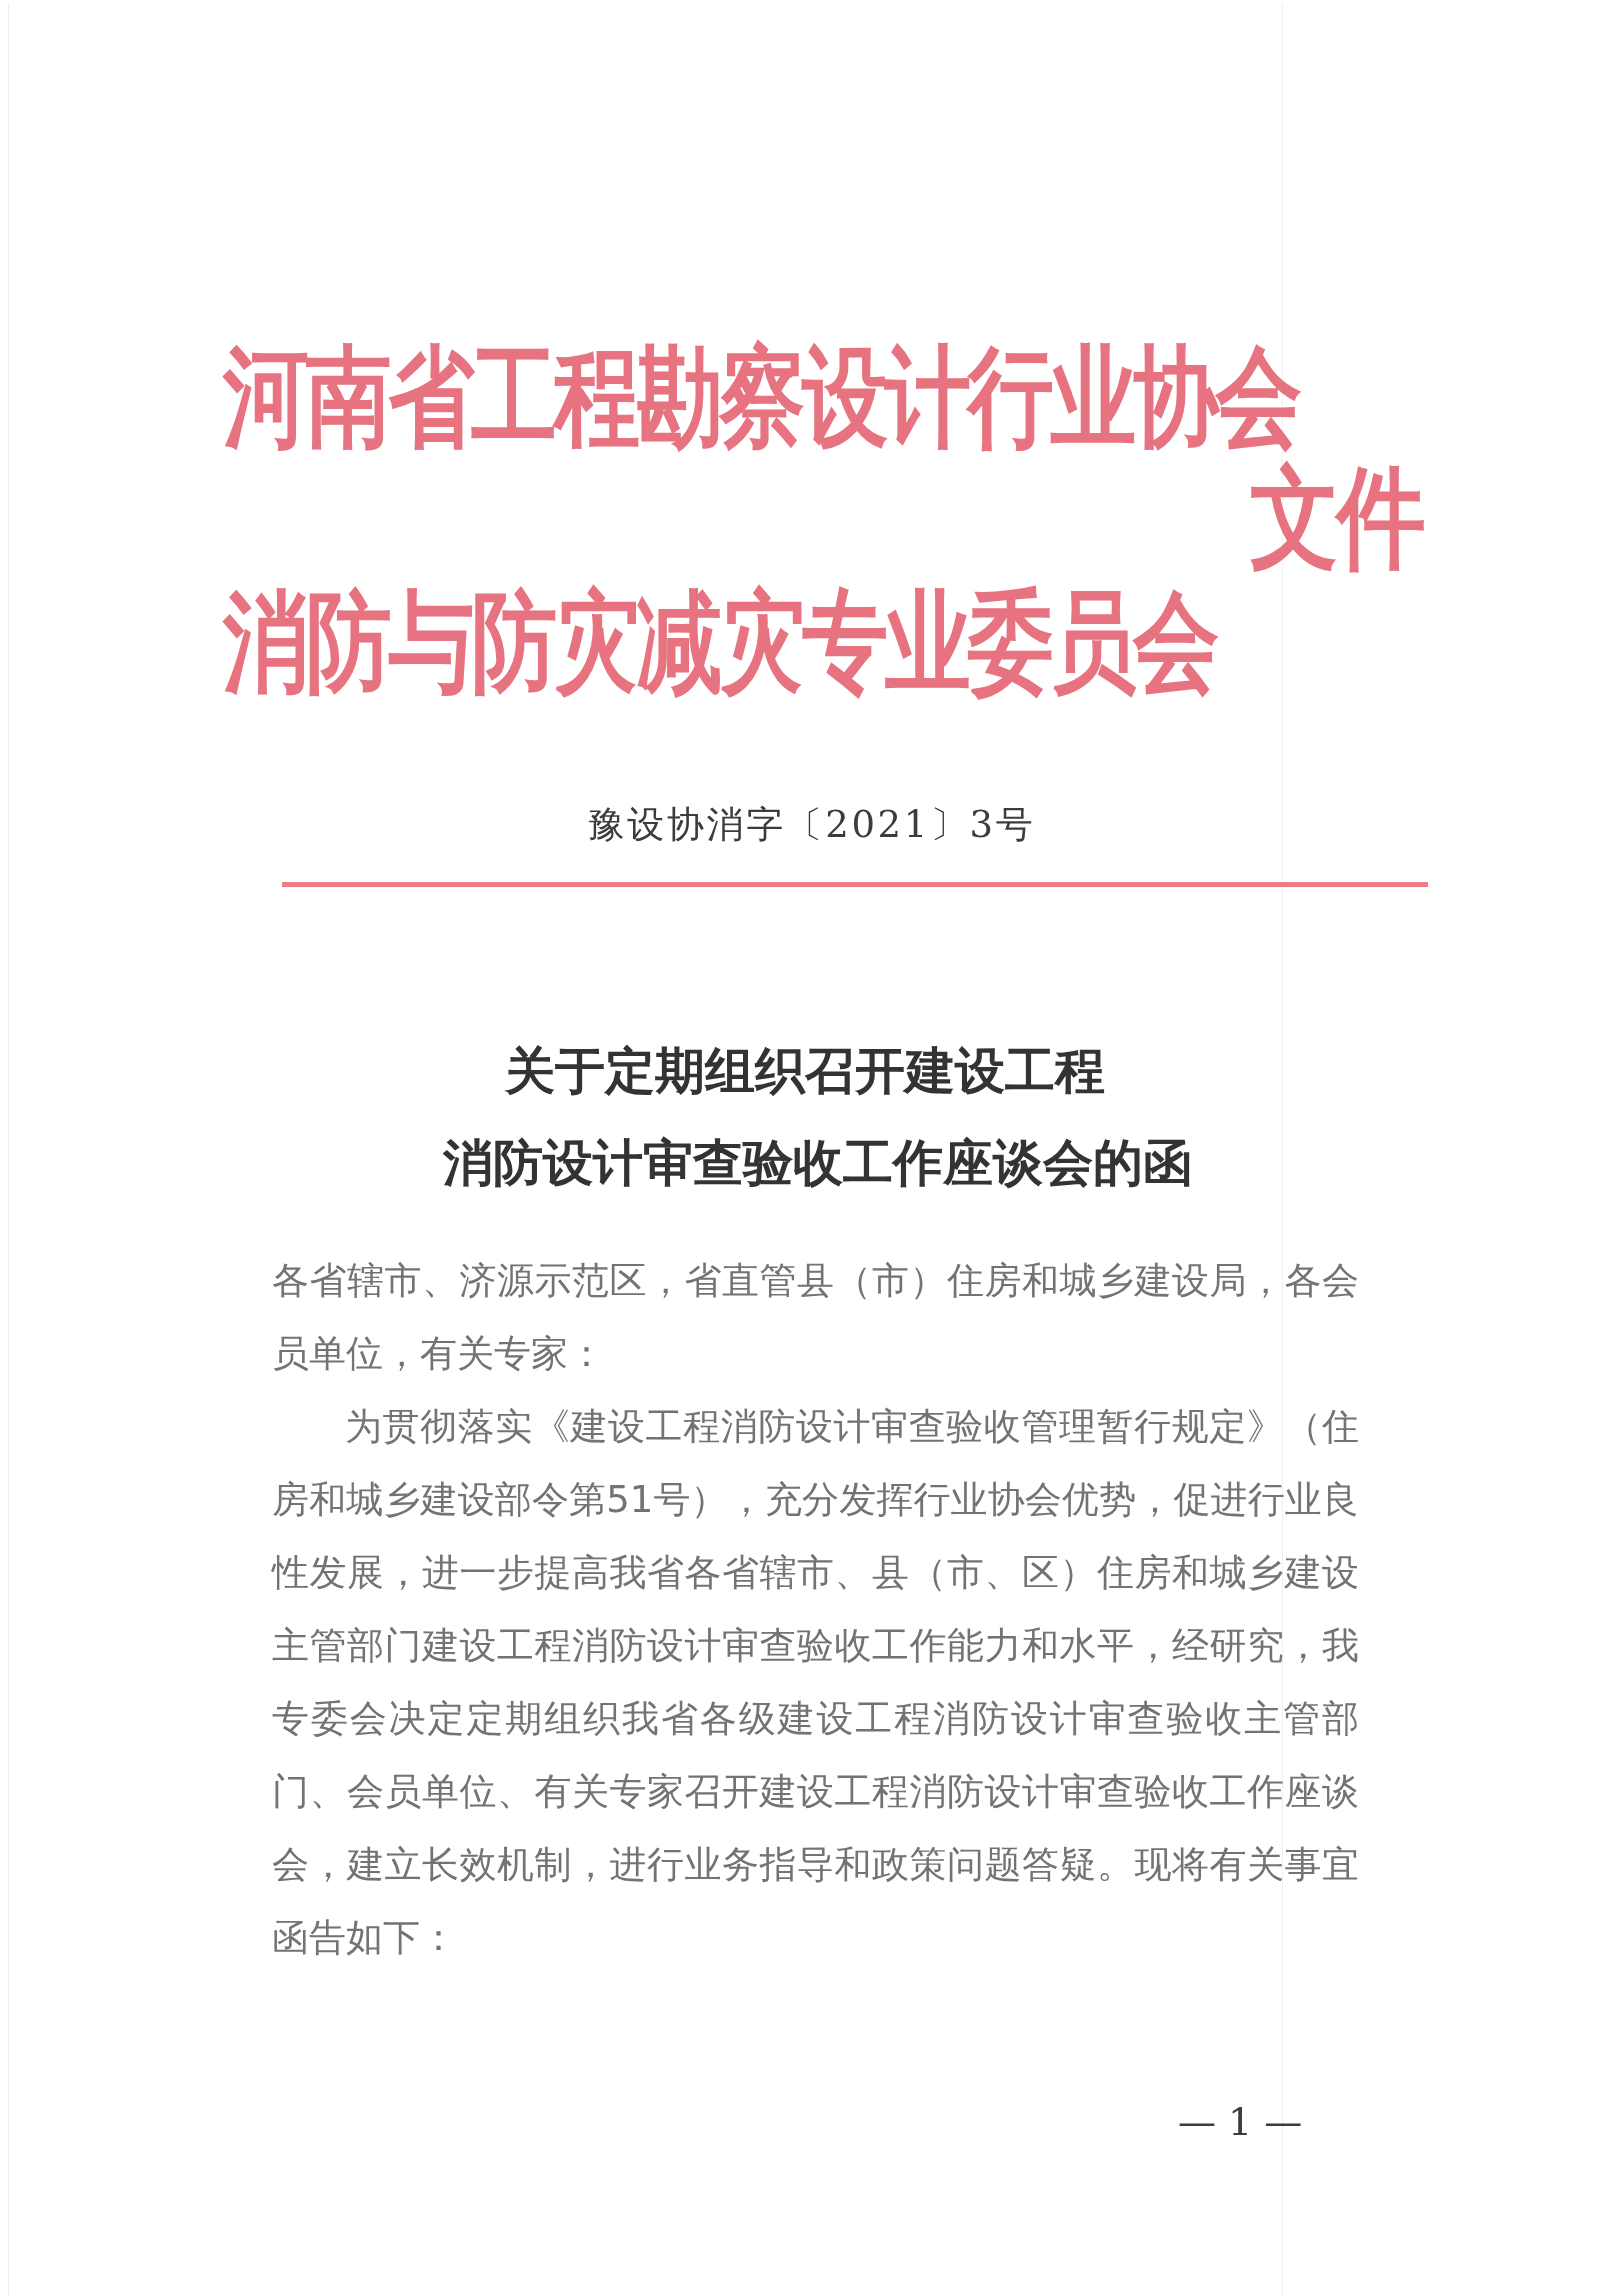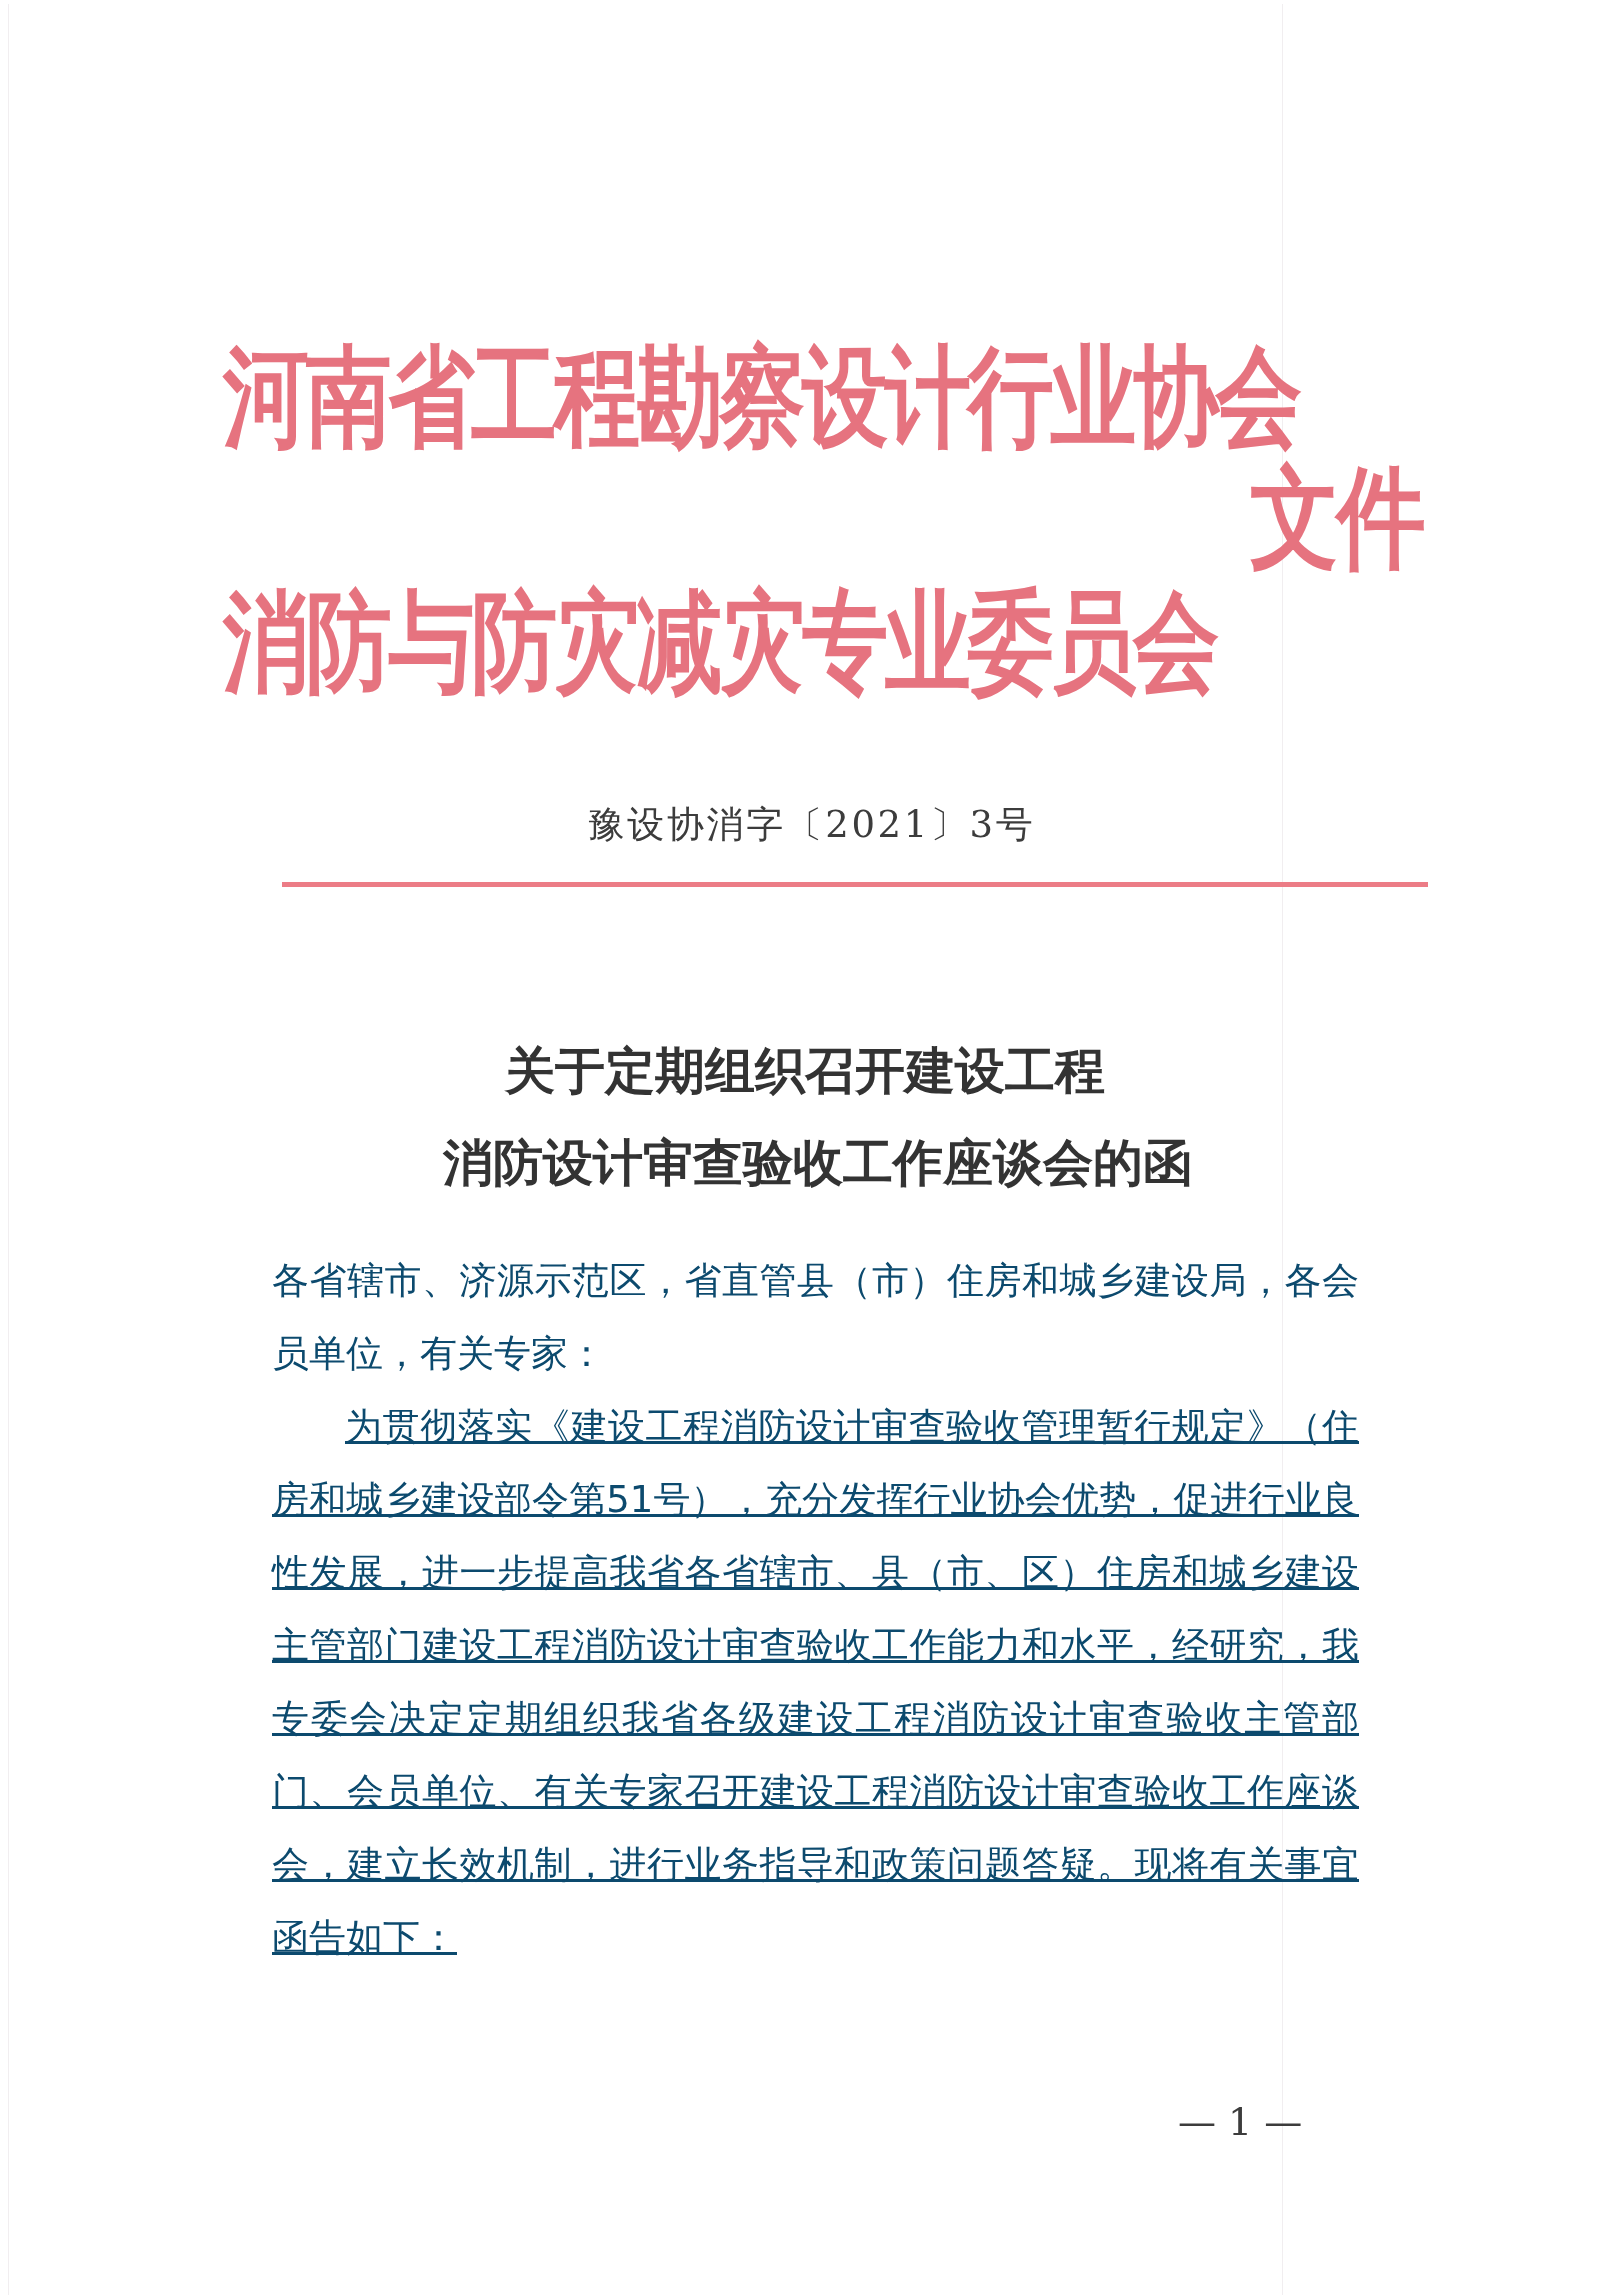--- a/index.html
+++ b/index.html
@@ -97,31 +97,30 @@
     .doc-title-1 { top: 1034px; left: -6.5px; }
     .doc-title-2 { top: 1126px; left: 6.5px; }
     .body-text {
       position: absolute;
       left: 272px;
       top: 1240px;
       width: 1087px;
       font-family: "DejaVu Sans", "Liberation Sans", sans-serif;
       font-size: 37px;
       line-height: 73px;
-      color: #0c4a6e;
+      color: #737373;
     }
     .para {
       margin: 0;
       padding: 0;
       text-align: justify;
       text-align-last: left;
     }
     .para.indent {
       text-indent: 73px;
-      text-decoration: underline;
     }
     .page-number {
       position: absolute;
       left: 1178px;
       top: 2095px;
       font-size: 38px;
       line-height: 46px;
       color: #3c3c3c;
       white-space: nowrap;
     }

